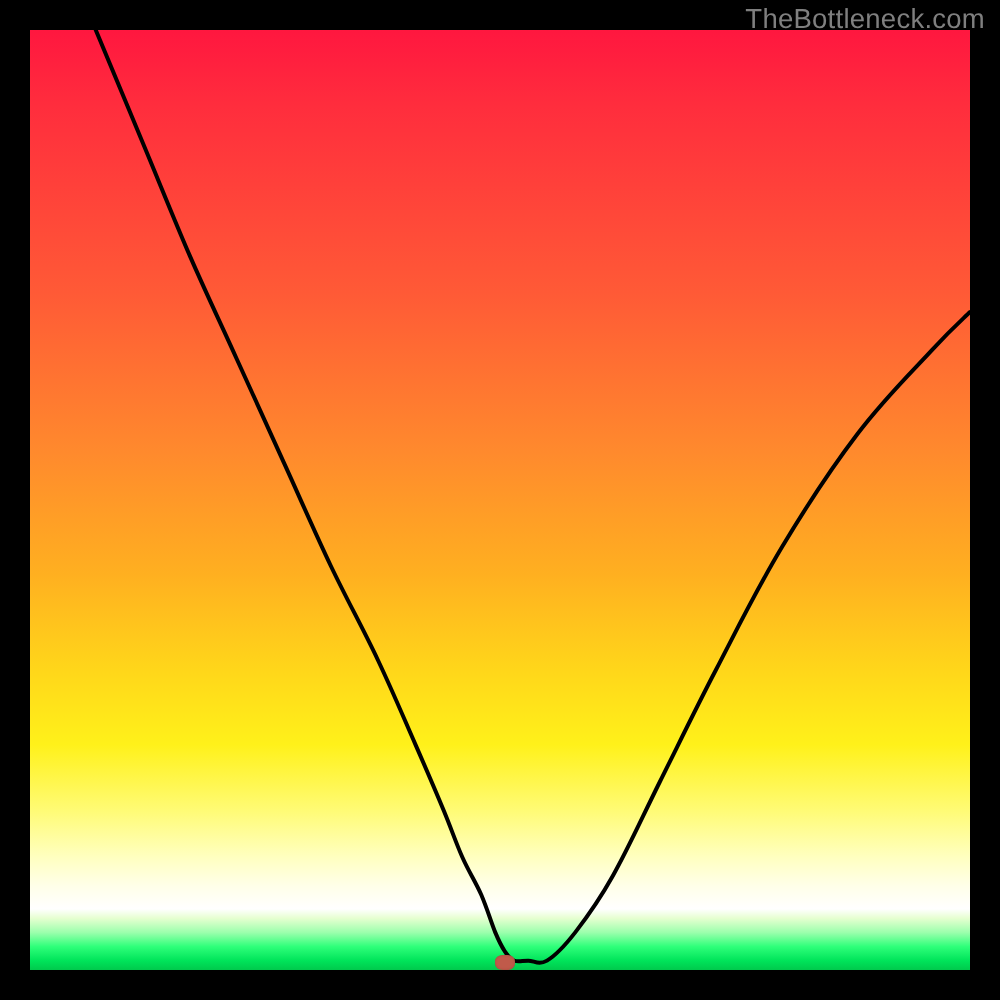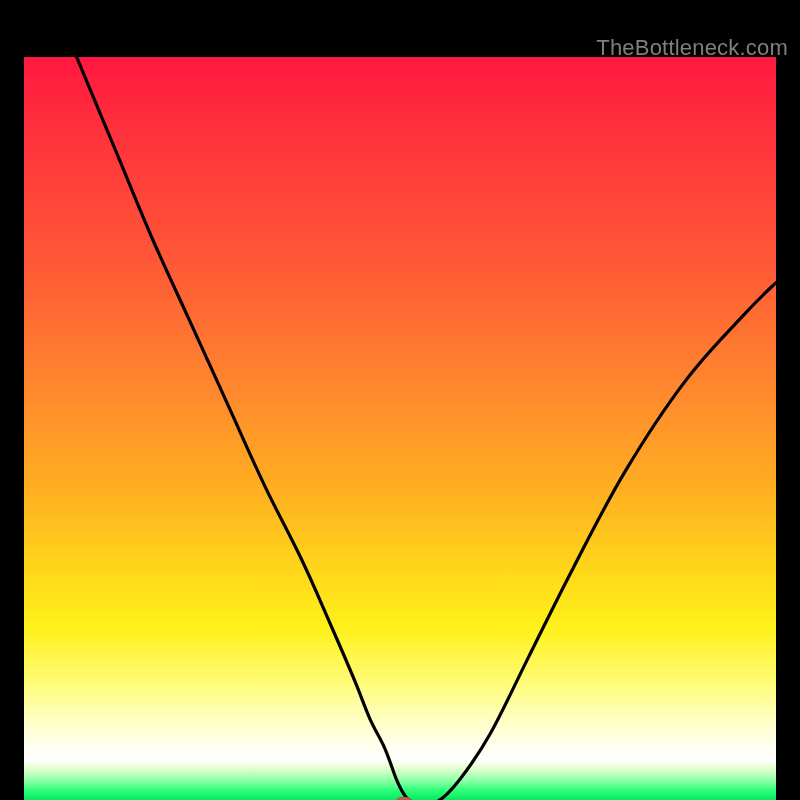--- a/index.html
+++ b/index.html
@@ -11,21 +11,20 @@
     background: #000;
     font-family: Arial, Helvetica, sans-serif;
   }
   .frame {
     position: absolute;
     top: 0;
     left: 0;
     width: 800px;
     height: 672px;
     background: #000;
-    margin-top: 33px;
   }
   .plot-area {
     position: absolute;
     top: 24px;
     left: 24px;
     width: 752px;
     height: 752px;
     
     background: linear-gradient(
       to bottom,

